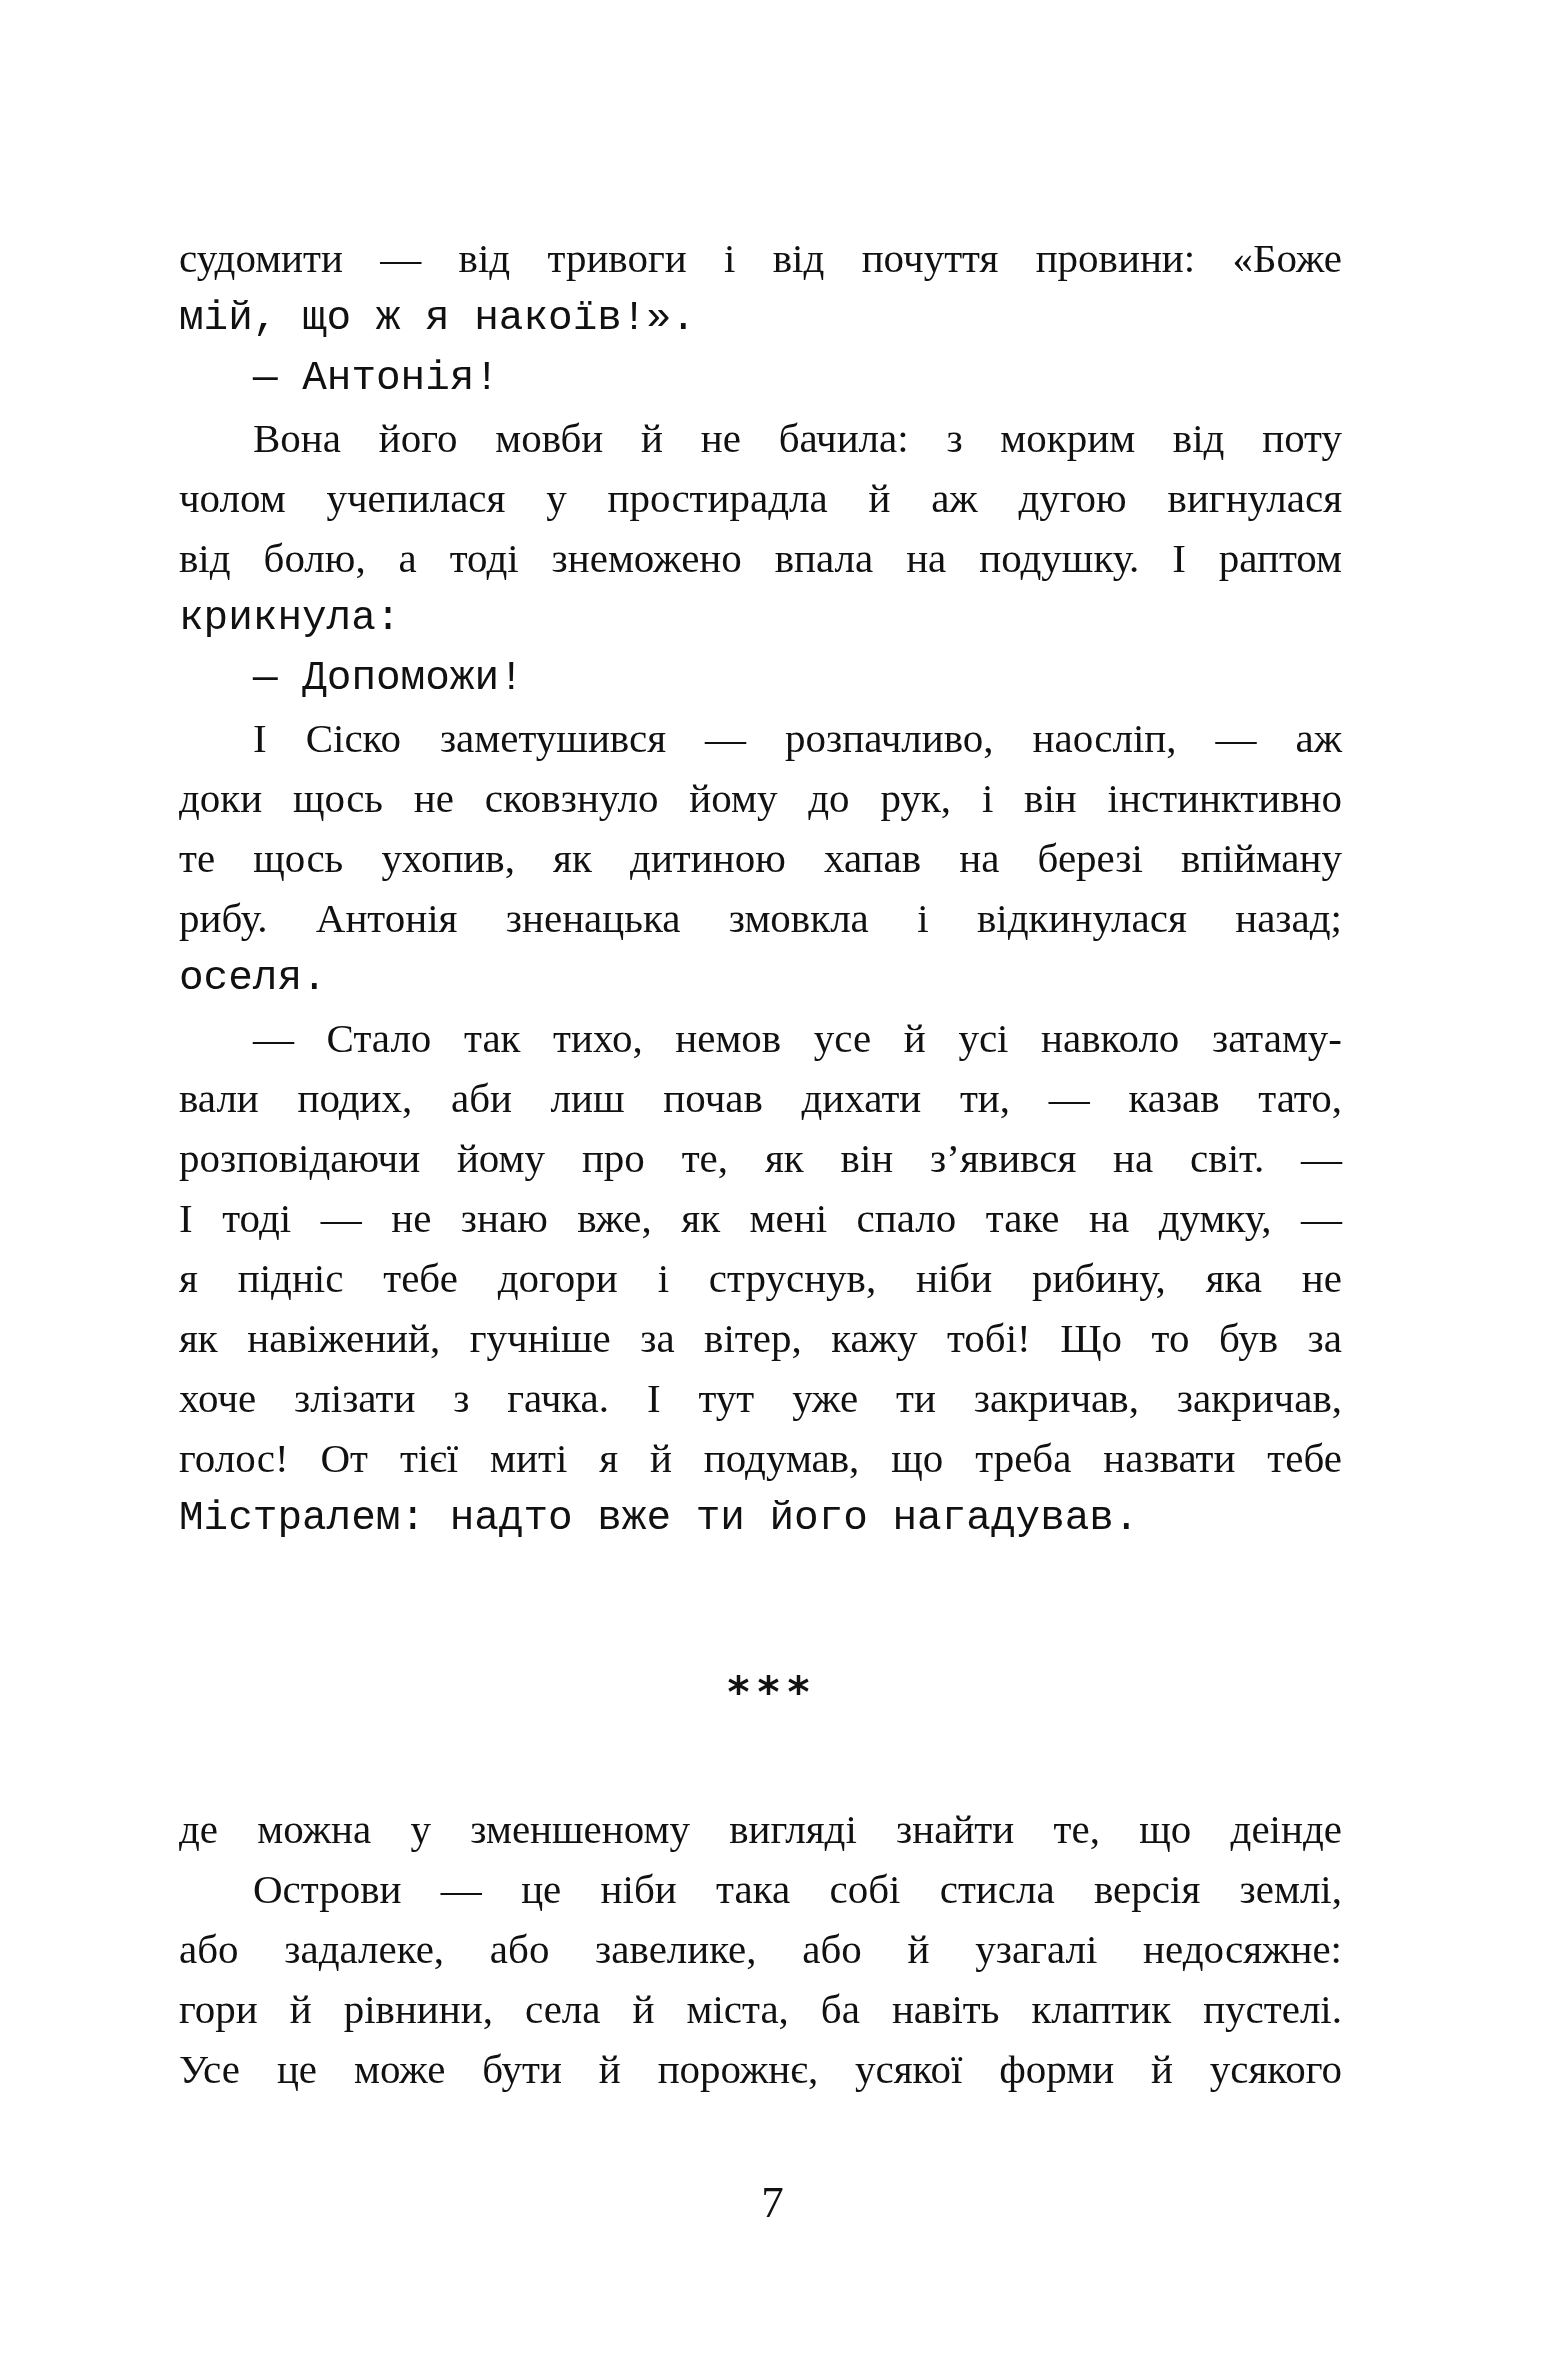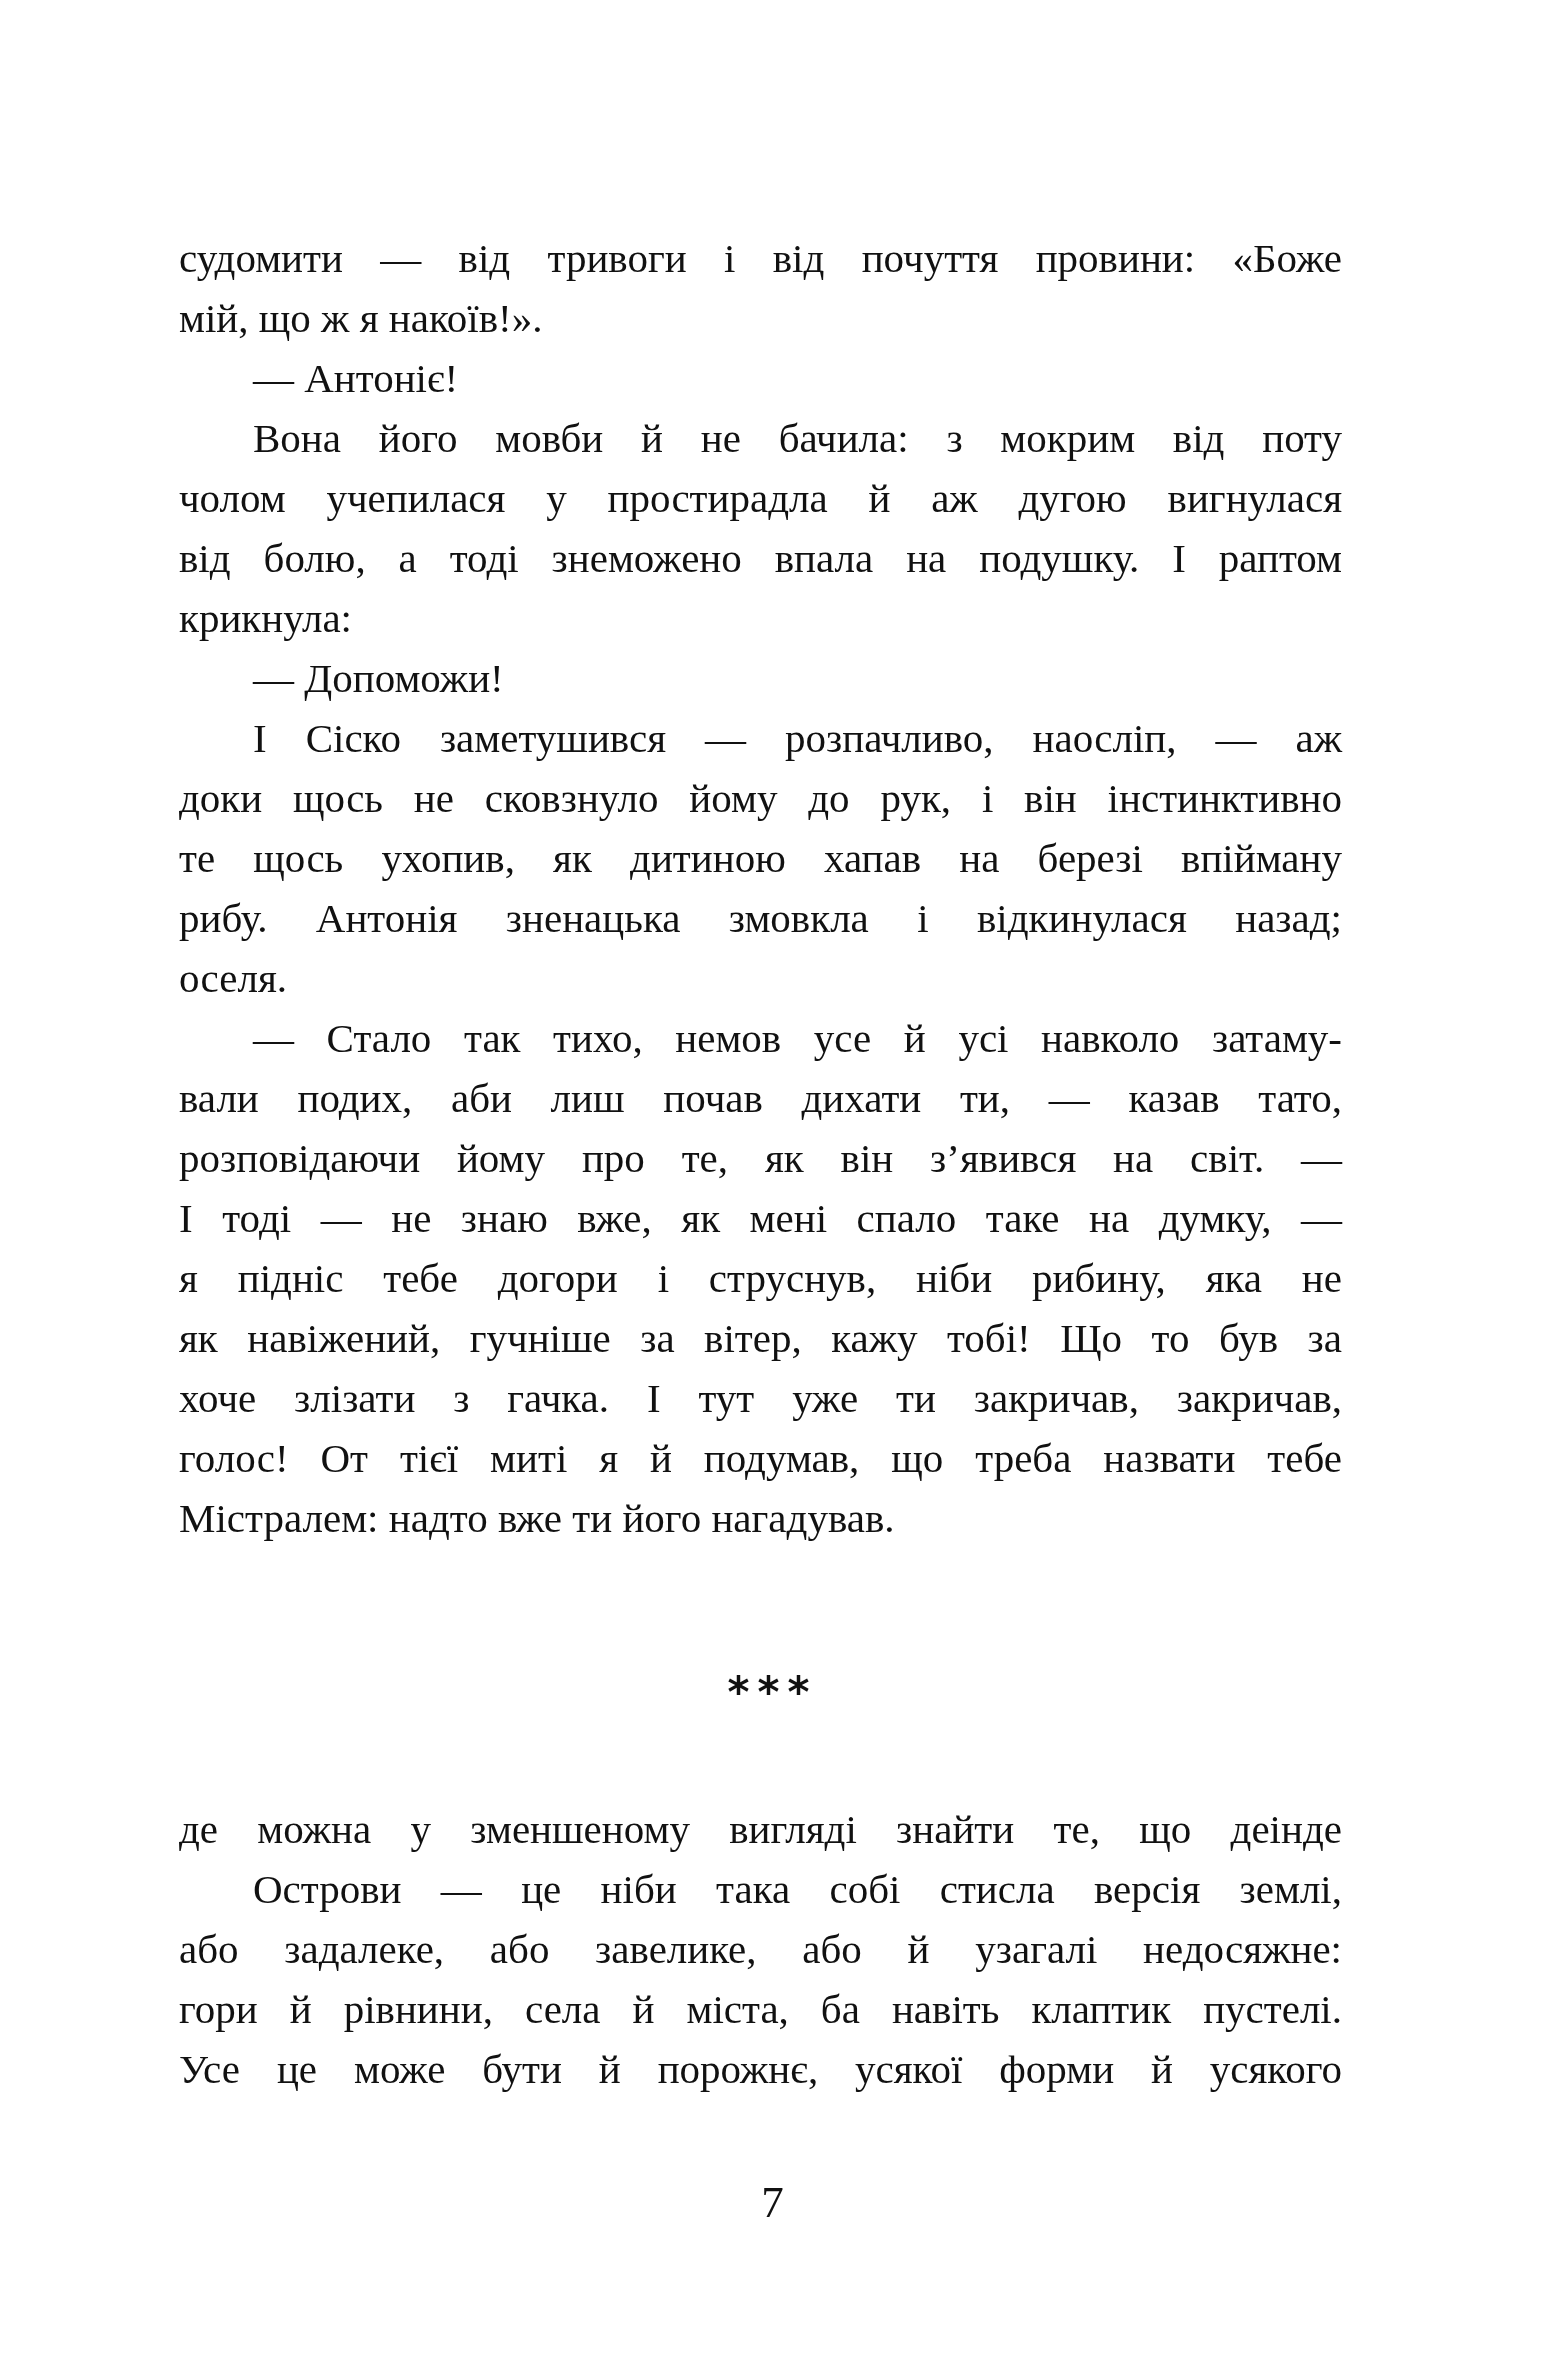--- a/index.html
+++ b/index.html
@@ -32,20 +32,21 @@
   .line {
     display: block;
     height: 60px;
     white-space: nowrap;
     text-align: justify;
     text-align-last: justify;
     overflow: visible;
   }
   .line.last {
     text-align-last: left;
+    font-family: Liberation Mono, monospace;
   }
   .line.indent {
     padding-left: 74px;
   }
   .block-1 { top: 228px; }
   .block-2 { top: 1799px; }
   .separator {
     position: absolute;
     left: 0;
     width: 1545px;
@@ -70,21 +71,21 @@
   }
 </style>
 </head>
 <body>
 
 <div class="page">
 
   <div class="text-block block-1">
     <span class="line">судомити — від тривоги і від почуття провини: «Боже</span>
     <span class="line last">мій, що ж я накоїв!».</span>
-    <span class="line indent last">— Антоніє!</span>
+    <span class="line indent last">— Антонія!</span>
     <span class="line indent">Вона його мовби й не бачила: з мокрим від поту</span>
     <span class="line">чолом учепилася у простирадла й аж дугою вигнулася</span>
     <span class="line">від болю, а тоді знеможено впала на подушку. І раптом</span>
     <span class="line last">крикнула:</span>
     <span class="line indent last">— Допоможи!</span>
     <span class="line indent">І Сіско заметушився — розпачливо, наосліп, — аж</span>
     <span class="line">доки щось не сковзнуло йому до рук, і він інстинктивно</span>
     <span class="line">те щось ухопив, як дитиною хапав на березі впійману</span>
     <span class="line">рибу. Антонія зненацька змовкла і відкинулася назад;</span>
     <span class="line last">оселя.</span>

